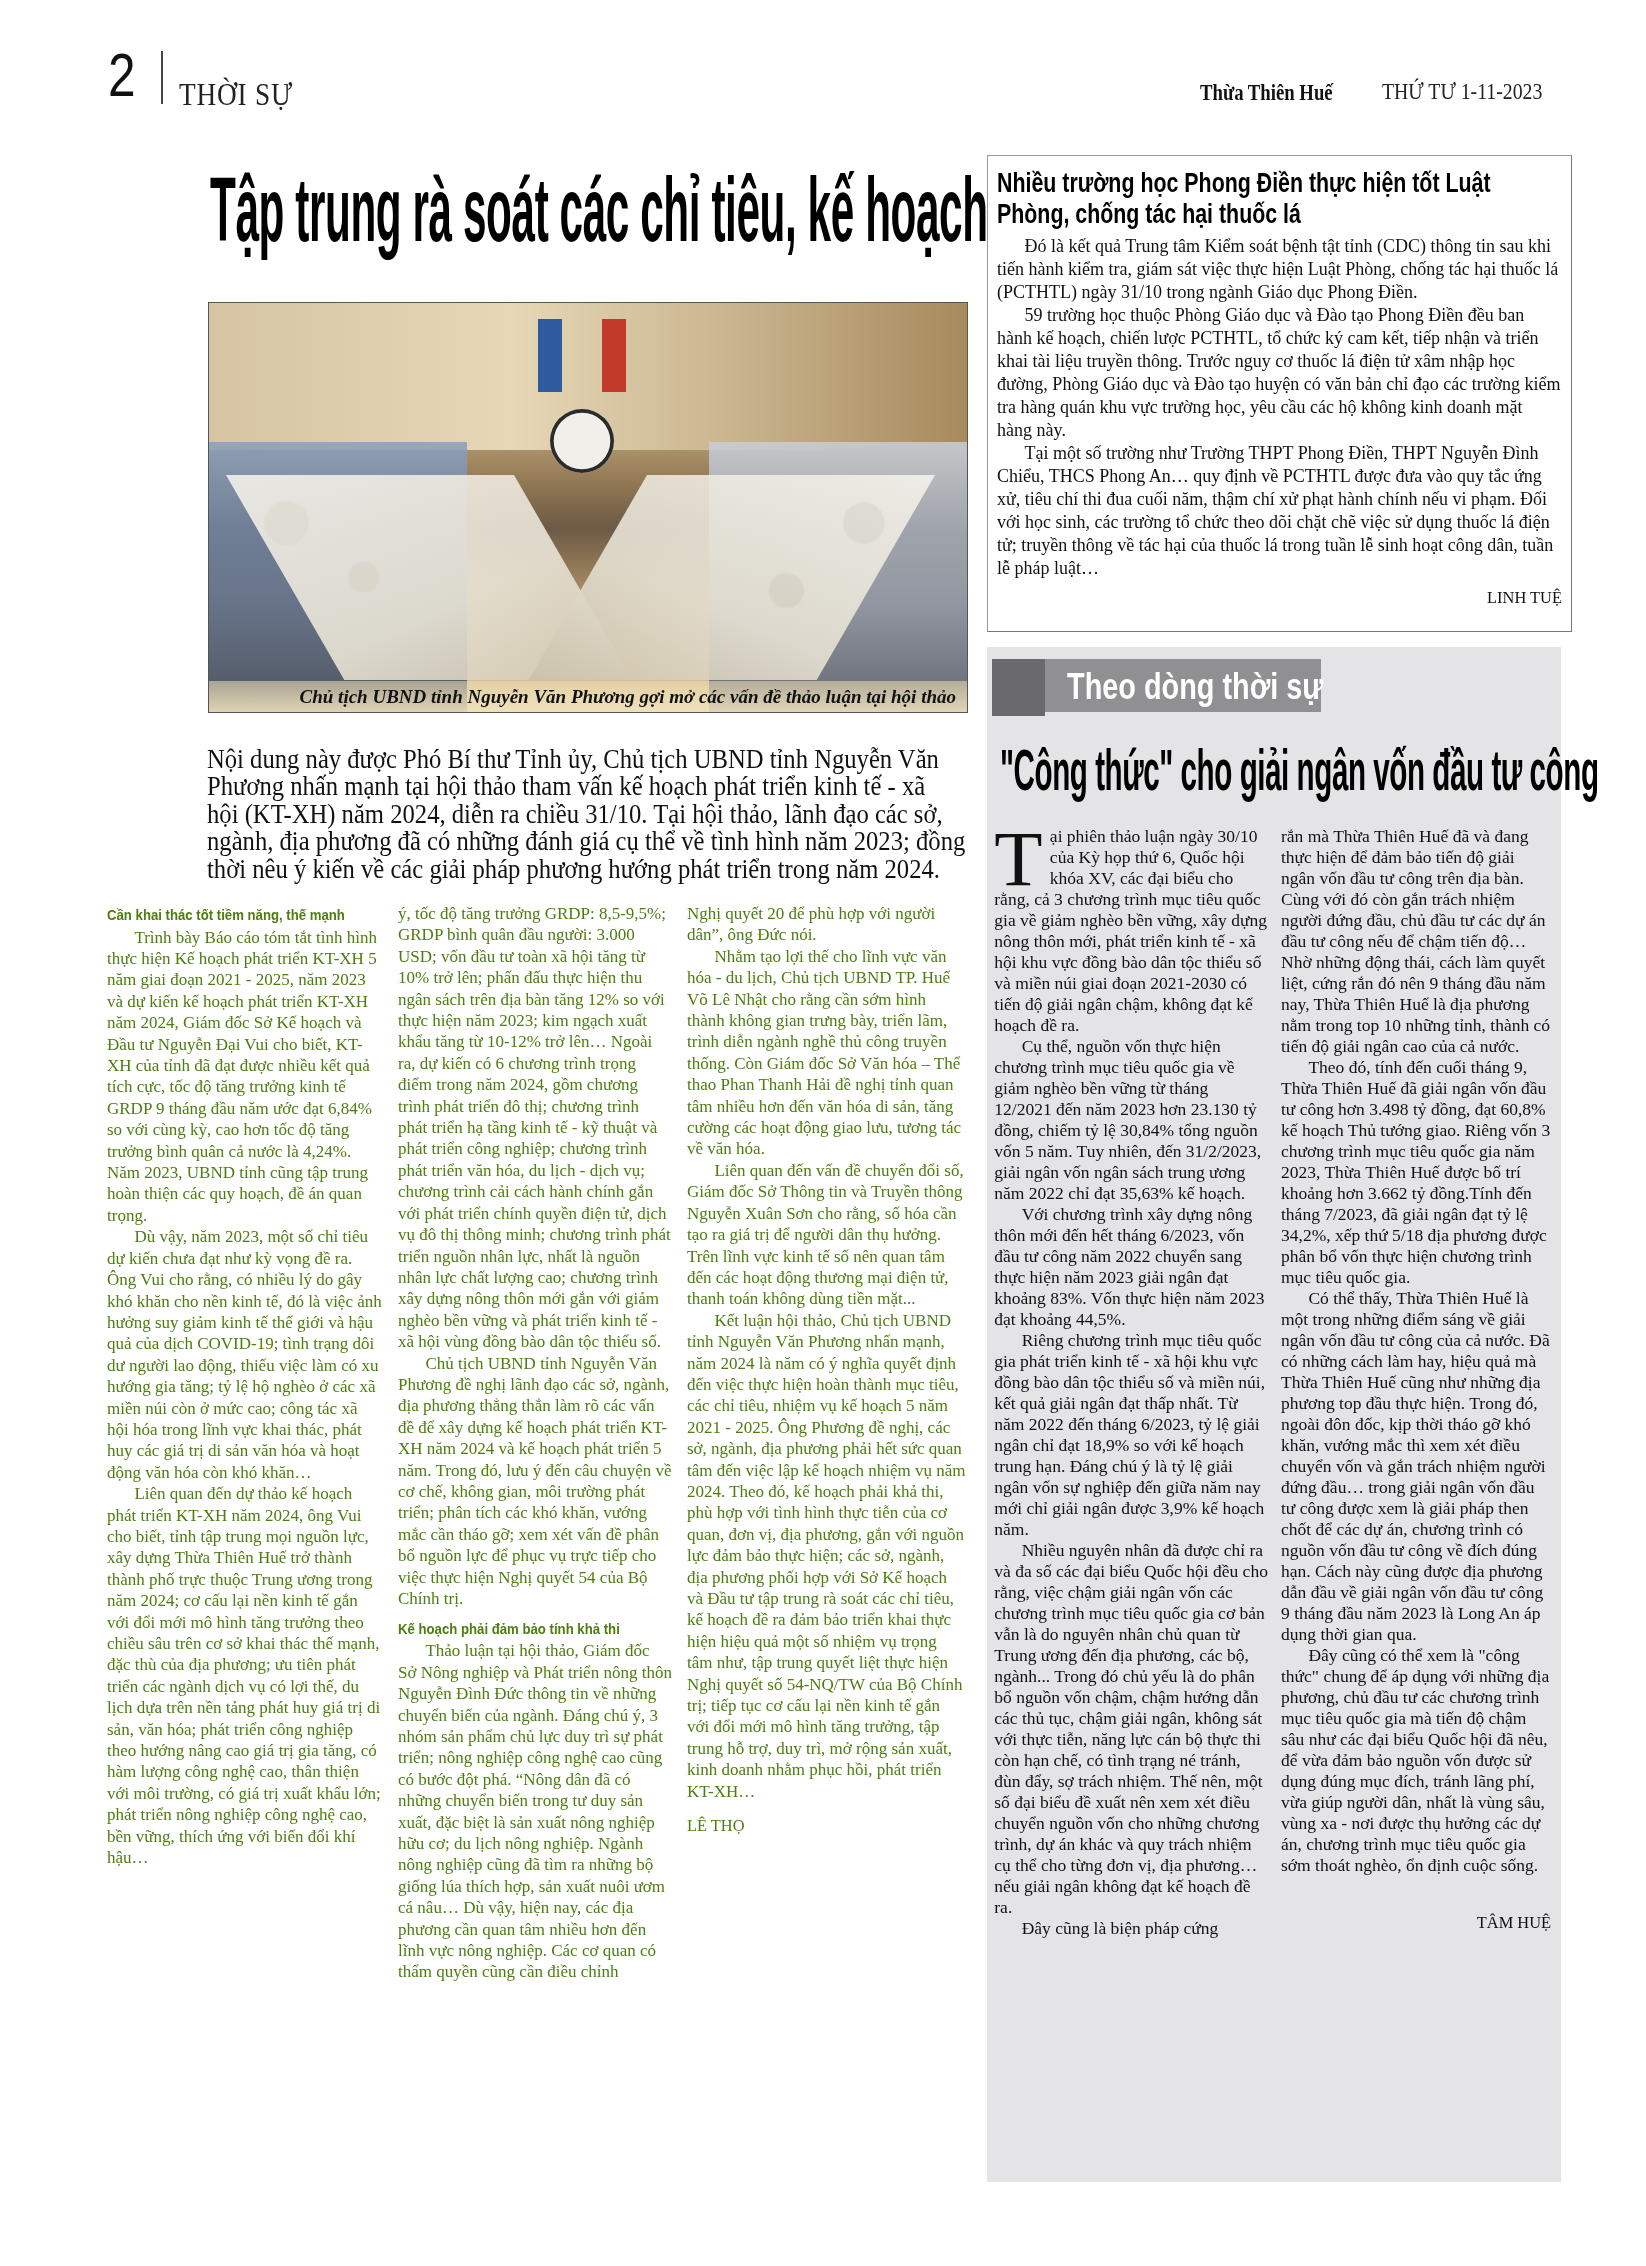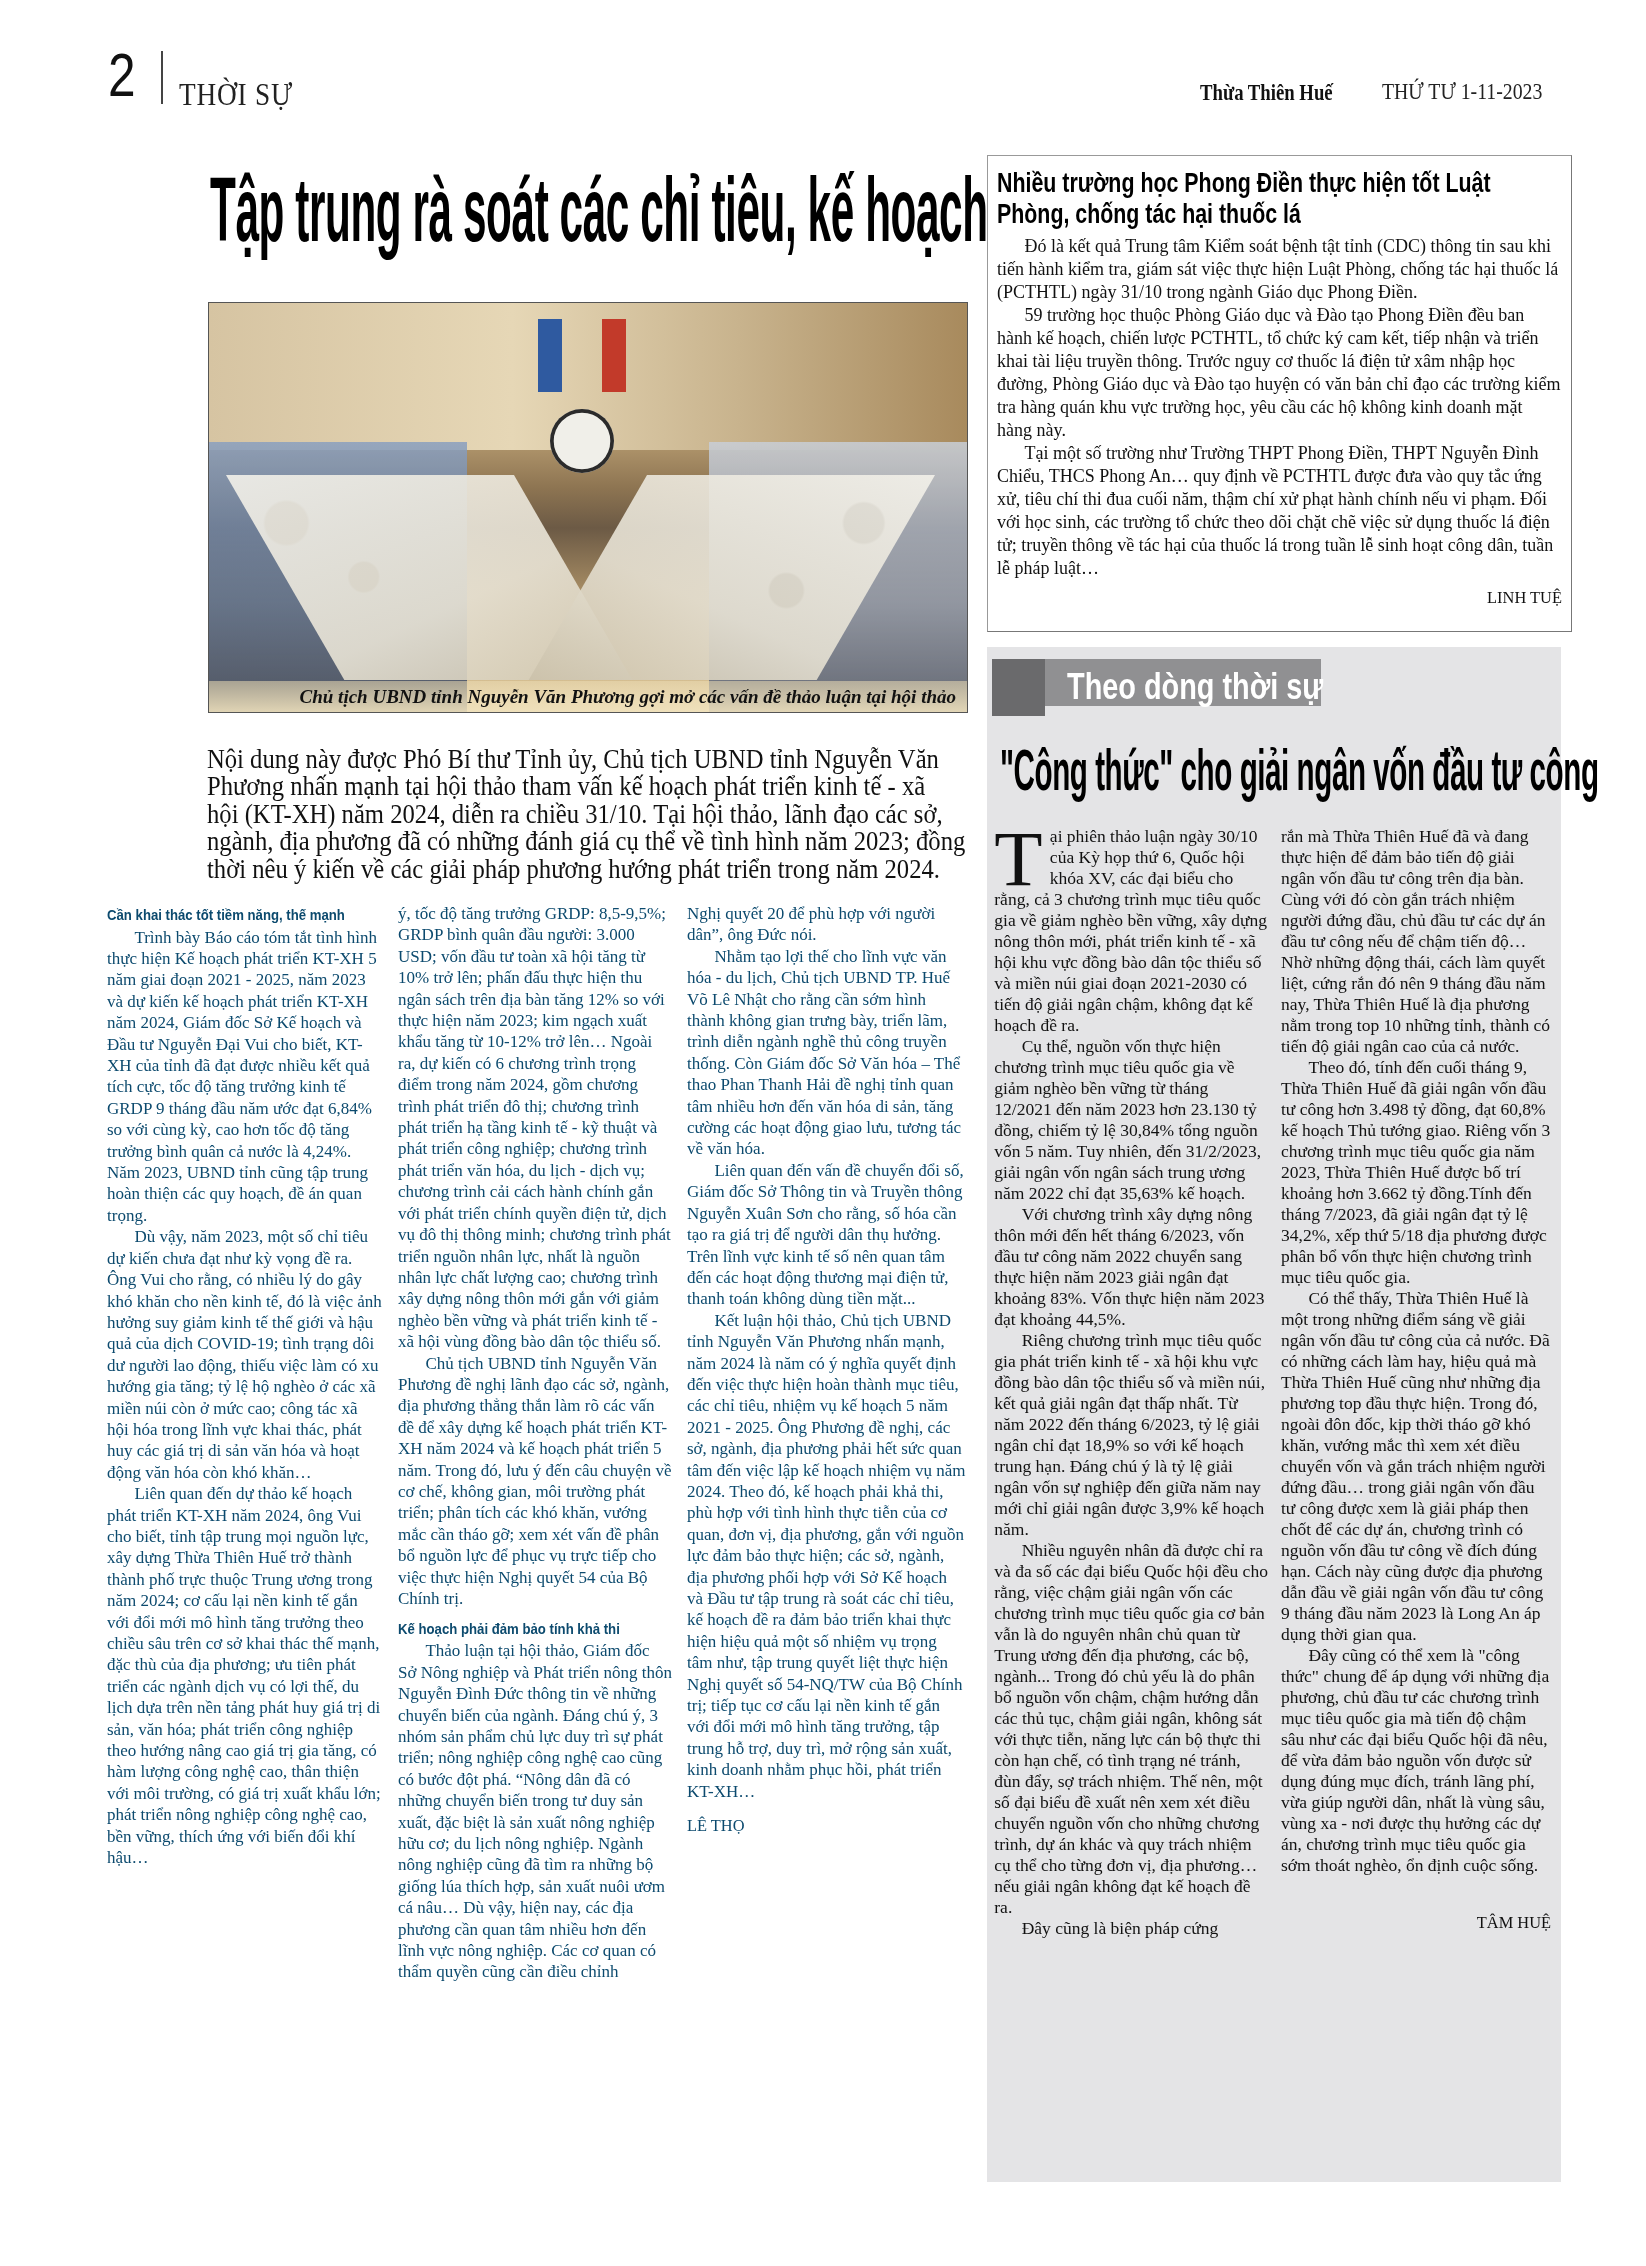--- a/index.html
+++ b/index.html
@@ -26,38 +26,38 @@
   .photo .table-r { position: absolute; left: 50%; top: 42%; width: 38%; height: 50%; background: linear-gradient(200deg, #f3f1ea 0%, #e6e1d3 60%, #cbc1aa 100%); transform: skewX(-30deg); opacity: .9; }
   .photo .crowd-l { position: absolute; left: 0; top: 34%; width: 34%; height: 66%; background: radial-gradient(circle at 30% 30%, #3b3b3b 0 8%, transparent 9%), radial-gradient(circle at 60% 50%, #2a2a2a 0 7%, transparent 8%), linear-gradient(180deg, #8aa0c0 0%, #5b6f8e 60%, #364056 100%); opacity: .85; }
   .photo .crowd-r { position: absolute; right: 0; top: 34%; width: 34%; height: 66%; background: radial-gradient(circle at 60% 30%, #3b3b3b 0 8%, transparent 9%), radial-gradient(circle at 30% 55%, #2a2a2a 0 7%, transparent 8%), linear-gradient(180deg, #c9cfd8 0%, #8d97aa 60%, #4d566b 100%); opacity: .85; }
   .photo .caption { position: absolute; left: 0; right: 0; bottom: 0; height: 31px; padding-right: 11px; text-align: right; font-style: italic; font-weight: bold; font-size: 19px; line-height: 31px; color: #111; background: linear-gradient(180deg, rgba(236,220,180,.55), rgba(240,226,190,.9)); }
 
   
   .lead { position: absolute; left: 207px; top: 745px; width: 768px; font-size: 28px; line-height: 27.4px; font-weight: normal; color: #111; }
   .lead span { display: block; transform: scaleX(0.88); transform-origin: left top; width: 114%; white-space: nowrap; }
 
   
-  .col { position: absolute; top: 903px; font-size: 17px; line-height: 21.4px; color: #0c4a6e; }
+  .col { position: absolute; top: 903px; font-size: 17px; line-height: 21.4px; color: #4d7c0f; }
   .col p { text-indent: 27.4px; text-align: left; }
   .col .sub { font-family: "Liberation Sans", sans-serif; font-weight: bold; font-size: 15.5px; line-height: 20px; text-indent: 0; letter-spacing: 0; margin: 1.8px 0 1.8px 0; transform: scaleX(0.85); transform-origin: left top; width: 118%; }
   .col1 { left: 107px; width: 276px; }
   .col2 { left: 398px; width: 274px; }
   .col3 { left: 687px; width: 279px; }
   .byline { font-weight: normal; text-align: right; text-indent: 0 !important; margin-top: 12.8px; font-size: 16.4px; }
 
   
   .sidebox { position: absolute; left: 987px; top: 155px; width: 585px; height: 477px; border: 1.8px solid #999; border-right-color: #777; border-bottom-color: #777; padding: 5.5px 9.1px 0 9.1px; background: #fff; }
   .sidebox h2 { font-family: "Liberation Sans", sans-serif; font-weight: bold; font-size: 27.4px; line-height: 31px; color: #000; transform: scaleX(0.78); transform-origin: left top; width: 128%; margin-top: 5.5px; }
   .sidebox .txt { font-size: 18px; line-height: 23px; margin-top: 6px; }
   .sidebox .txt p { text-indent: 27.4px; }
   .sidebox .byline { margin-top: 5.5px; font-size: 16.4px; }
 
   
   .graybox { position: absolute; left: 987px; top: 647px; width: 574px; height: 1535px; background: #e4e4e6; }
-  .kicker { position: absolute; left: 4.6px; top: 12px; width: 329px; height: 47px; background: #909092; }
+  .kicker { position: absolute; left: 4.6px; top: 12px; width: 329px; height: 53px; background: #909092; }
   .kicker .tab { position: absolute; left: 0; top: 0; width: 53px; height: 57px; background: #6a6a6c; }
   .kicker .label { position: absolute; left: 75px; top: 3.7px; font-family: "Liberation Sans", sans-serif; font-weight: bold; font-size: 37px; line-height: 48px; color: #fff; transform: scaleX(0.78); transform-origin: left top; white-space: nowrap; }
   .gray-title { position: absolute; left: 12.8px; top: 84px; font-family: "Liberation Sans", sans-serif; font-weight: bold; font-size: 57px; line-height: 79px; white-space: nowrap; color: #000; transform: scaleX(0.52); transform-origin: left top; letter-spacing: -0.9px; }
   .gcol { position: absolute; top: 179px; font-size: 17.5px; line-height: 21px; color: #111; }
   .gcol p { text-indent: 27.4px; }
   .gcol1 { left: 7.3px; width: 274px; }
   .gcol2 { left: 294px; width: 270px; }
   .dropcap { float: left; font-size: 79px; line-height: 58px; margin: 3.7px 7.3px 0 0; text-indent: 0; font-family: "Liberation Serif", serif; }
   .gcol1 p.first { text-indent: 0; }
 </style>

